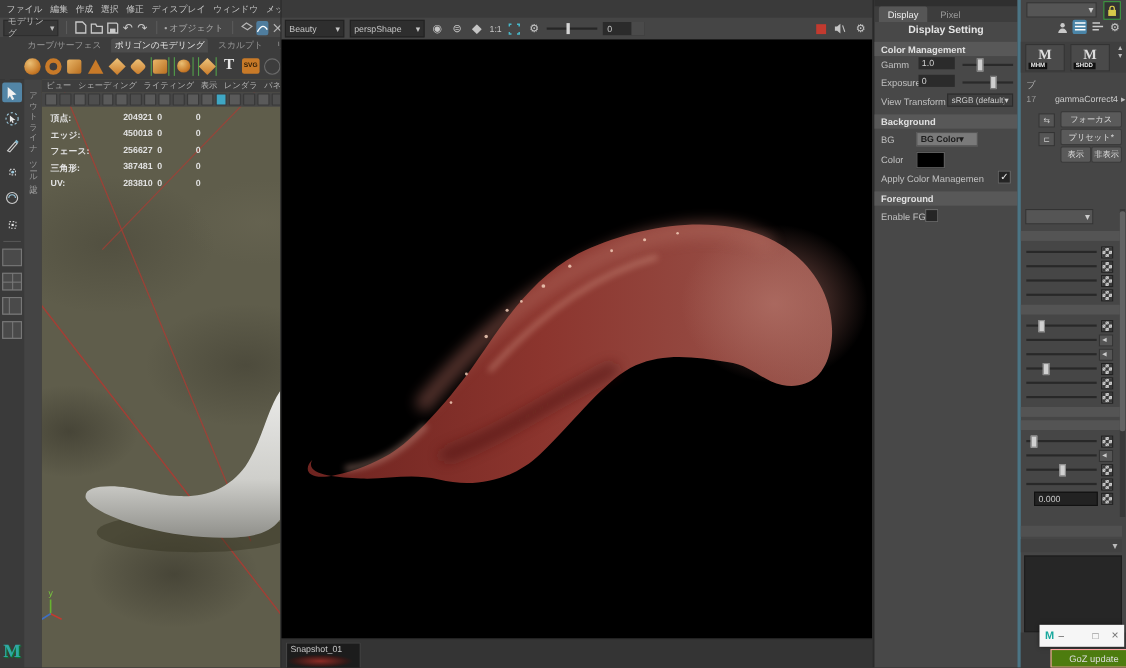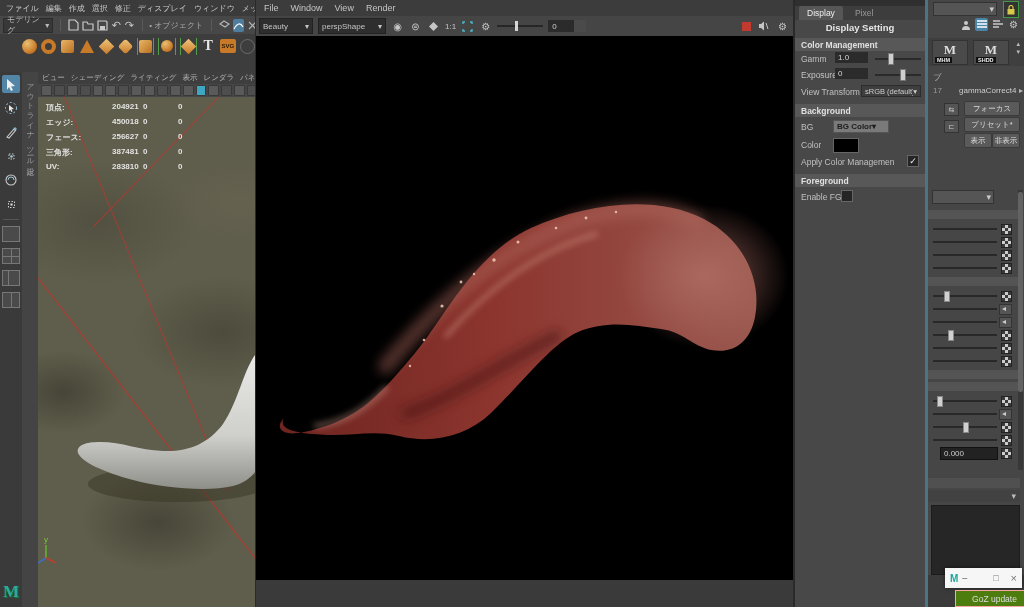--- a/index.html
+++ b/index.html
@@ -244,20 +244,27 @@
             <path d="M2 2l7 7M9 2L2 9" stroke="#b5b5b5" stroke-width="1.1"></path>
           </svg>
       </div>
     </div>
 
     <div id="shelf" class="abs">
       <div class="shelf-ctl">
         <div>≡</div>
           <div>○</div>
       </div>
+      <div id="shelf-tabs">
+
+      <span class="tab">カーブ/サーフェス</span>
+          <span class="tab active">ポリゴンのモデリング</span>
+          <span class="tab">スカルプト</span>
+          <span class="tab">リギング</span>
+        </div>
       <div id="shelf-icons">
         <div class="sico">
             <div class="sph"></div>
           </div>
         <div class="sico">
             <div class="tor"></div>
           </div>
         <div class="sico">
             <div class="cub"></div>
           </div>
@@ -438,27 +445,20 @@
             <span class="hl2">UV:</span>
             <span class="hv">283810</span>
             <span class="hc2">0</span>
             <span class="hc3">0</span>
           </div>
         </div>
     </div>
   </div>
 
   <div id="render-pane" class="abs">
-    <div id="rv-menubar" class="abs">
-
-    <span>File</span>
-        <span>Window</span>
-        <span>View</span>
-        <span>Render</span>
-      </div>
     <div id="rv-toolbar" class="abs">
       <div class="rv-select" style="width:46px;">
         <span>Beauty</span>
           <span>▾</span>
       </div>
       <div class="rv-select" style="width:60px;">
         <span>perspShape</span>
           <span>▾</span>
       </div>
       <div class="rvi">◉</div>
@@ -536,20 +536,25 @@
             <circle cx="300" cy="192" r="1.3"></circle>
           <circle cx="218" cy="238" r="1.2"></circle>
             <circle cx="154" cy="330" r="1.2"></circle>
             <circle cx="330" cy="182" r="1.4"></circle>
           <circle cx="360" cy="176" r="1.2"></circle>
             <circle cx="280," :r="0" r="0"></circle>
         </g>
       </svg>
     </div>
 
+    <div id="rv-bottom" class="abs">
+      <div id="snapshot-tab">
+        <span>Snapshot_01</span>
+      </div>
+    </div>
   </div>
 
   <div id="display-pane" class="abs">
     <div id="dp-topstrip" class="abs"></div>
     <div id="dp-tabs" class="abs">
 
     <span class="tab active">Display</span>
         <span class="tab">Pixel</span>
       </div>
     <div id="dp-title" class="abs">Display Setting</div>

